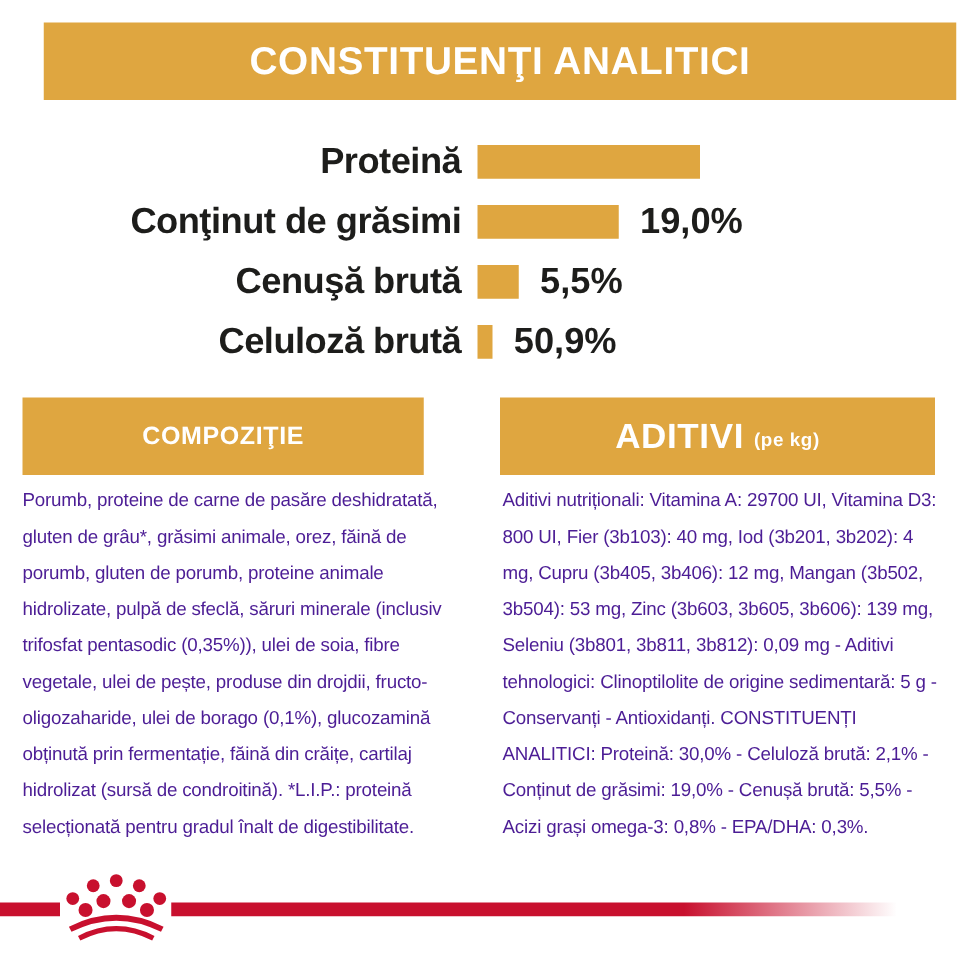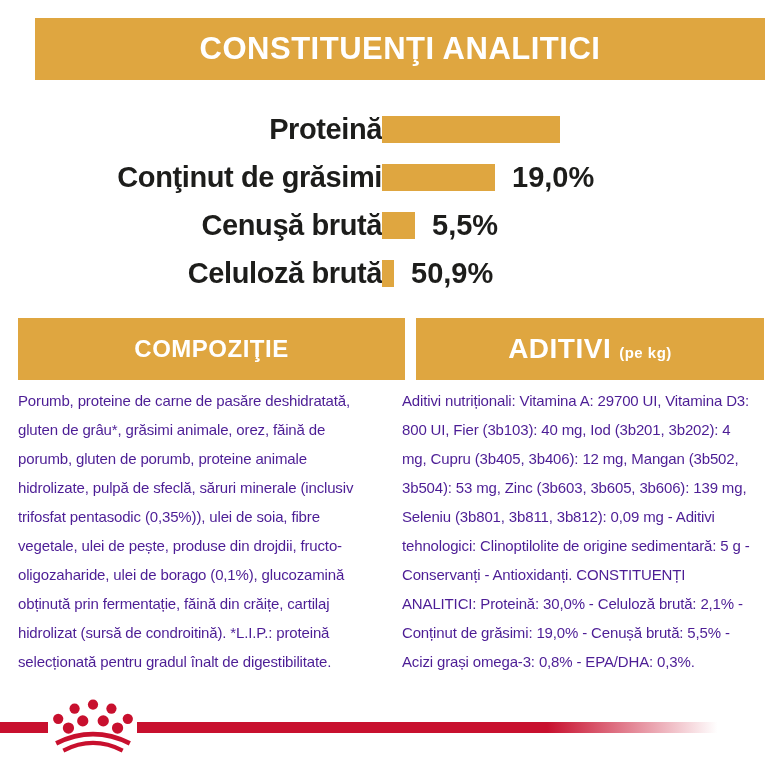--- a/index.html
+++ b/index.html
@@ -5,28 +5,28 @@
   html,body{margin:0;padding:0;}
   body{
     width:768px;height:768px;background:#ffffff;position:relative;overflow:hidden;
     font-family:"Liberation Sans","DejaVu Sans",sans-serif;color:#1d1d1b;
   }
   .banner{
     position:absolute;background:#DFA640;display:flex;align-items:center;justify-content:center;
     color:#ffffff;font-weight:bold;
   }
   #header-banner{left:35px;top:18px;width:730px;height:62px;font-size:31px;letter-spacing:0.5px;}
-  #composition-banner{left:18px;top:318px;width:387px;height:62px;font-size:24px;letter-spacing:0.5px;}
-  #additives-banner{left:416px;top:318px;width:348px;height:62px;font-size:28px;letter-spacing:0.5px;}
+  #composition-banner{left:18px;top:318px;width:321px;height:62px;font-size:20px;letter-spacing:0.5px;}
+  #additives-banner{left:400px;top:318px;width:348px;height:62px;font-size:28px;letter-spacing:0.5px;}
   .banner .suffix{font-size:15px;margin-left:8px;position:relative;top:3px;font-weight:bold;}
 
   #chart{position:absolute;left:0;top:105px;width:768px;}
   .chart-row{display:flex;align-items:center;height:48px;}
   .chart-label{
-    width:382px;box-sizing:border-box;padding-right:0;text-align:right;
+    width:382px;box-sizing:border-box;padding-right:13px;text-align:right;
     font-size:29px;font-weight:bold;letter-spacing:-0.4px;white-space:nowrap;
   }
   .chart-bar{height:27px;background:#DFA640;flex:none;}
   .chart-value{font-size:29px;font-weight:bold;margin-left:17px;white-space:nowrap;}
 
   .body-text{
     position:absolute;top:386px;font-size:15px;line-height:29px;letter-spacing:-0.15px;
     color:#4c1d95;text-align:left;
   }
   #composition-text{left:18px;width:358px;}

